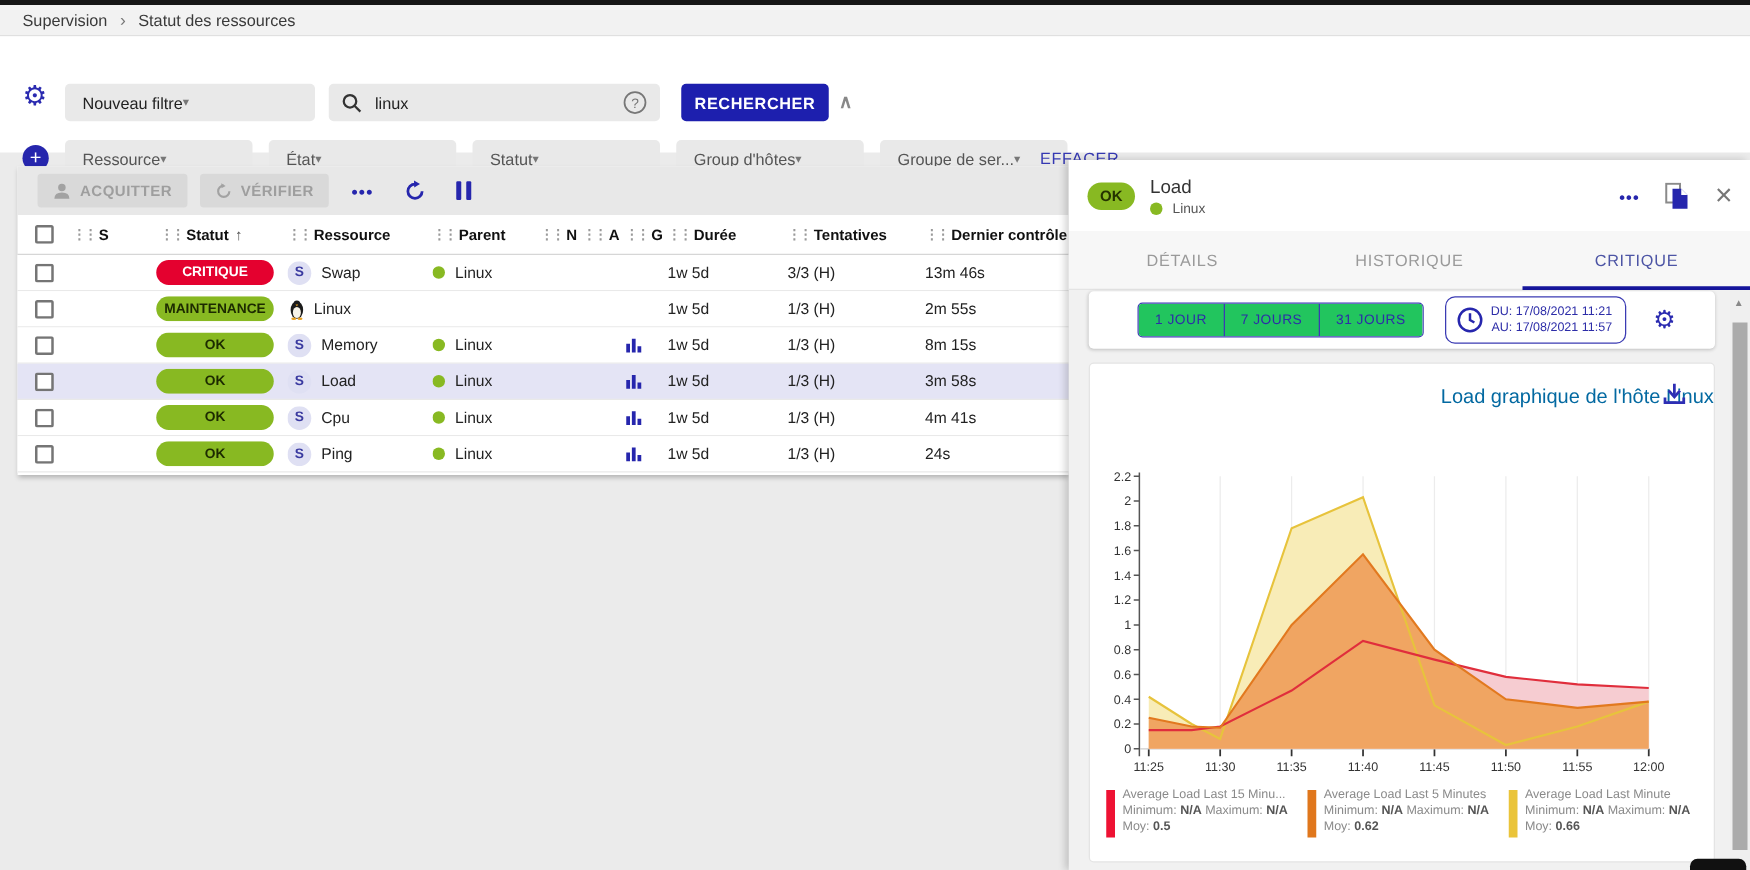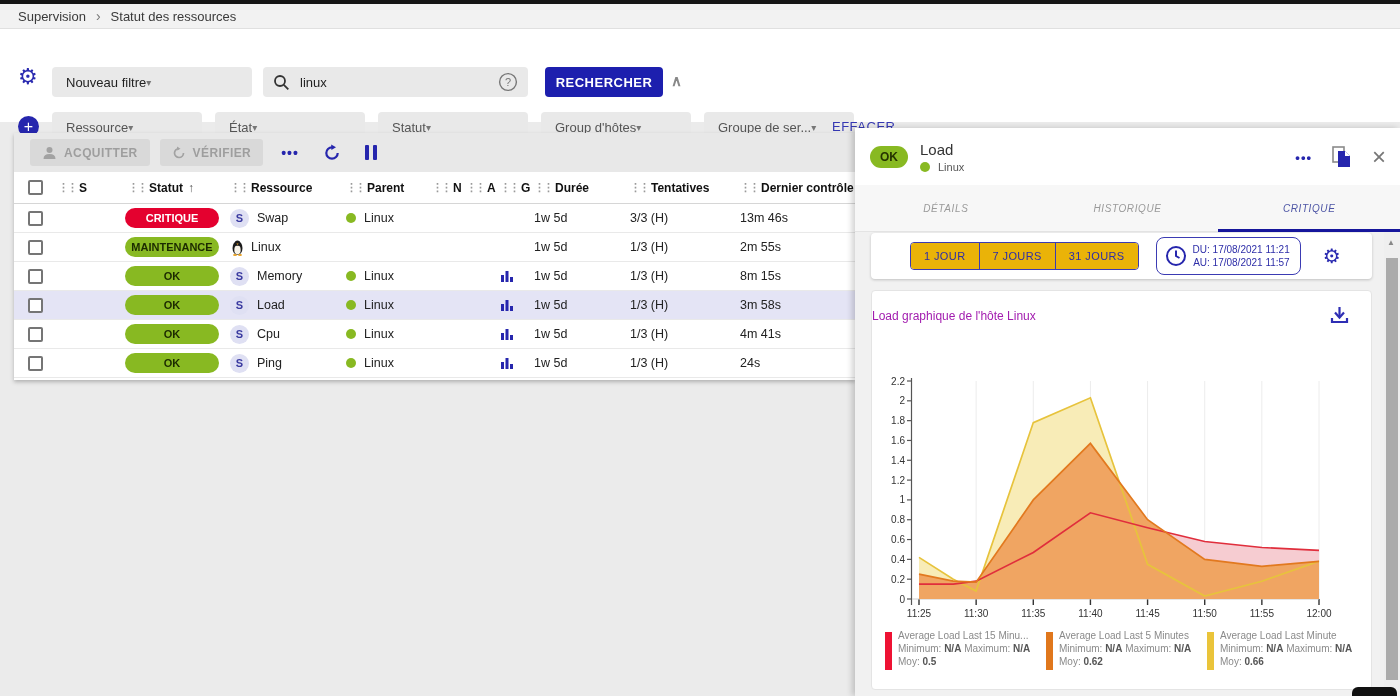--- a/index.html
+++ b/index.html
@@ -56,34 +56,34 @@
   #panel-header { position:absolute; left:0; top:0; width:545px; height:57px; background:#fff; display:flex; align-items:center; }
   .ok-chip { min-width:38px; height:22px; border-radius:12px; background:#88b922; color:#253300; font-size:12px; font-weight:bold; display:flex; align-items:center; justify-content:center; margin:0 12px 0 15px; }
   #panel-title-block { display:flex; flex-direction:column; gap:3px; }
   #panel-title { font-size:15px; color:#333; }
   #panel-host { display:flex; align-items:center; font-size:11px; color:#555; }
   #panel-actions { position:absolute; right:14px; top:18px; display:flex; align-items:center; gap:20px; }
   #panel-more { color:#2626ad; font-size:13px; letter-spacing:1px; font-weight:bold; cursor:pointer; }
   #panel-close { color:#777; font-size:24px; line-height:20px; cursor:pointer; }
 
   #tabbar { position:absolute; left:0; top:57px; width:545px; height:47px; background:#f7f7f7; display:flex; border-bottom:1px solid #e4e4e4; }
-  .tab { flex:1; display:flex; align-items:center; justify-content:center; font-size:10px; letter-spacing:.6px; color:#9a9a9a; cursor:pointer; position:relative;font-style:italic; }
+  .tab { flex:1; display:flex; align-items:center; justify-content:center; font-size:13px; letter-spacing:.6px; color:#9a9a9a; cursor:pointer; position:relative; }
   .tab.active { color:#4d55a5; }
   .tab.active::after { content:""; position:absolute; left:0; bottom:-1px; width:100%; height:3px; background:#16169c; }
 
   #time-card { position:absolute; left:16px; top:105px; width:501px; height:46px; background:#fff; border-radius:4px; box-shadow:0 1px 3px rgba(0,0,0,.2); display:flex; align-items:center; }
   #range-group { display:flex; border:1px solid #3b3bb3; border-radius:4px; height:28px; margin-left:39px; overflow:hidden; }
-  .range-btn { padding:0 13px; font-size:11px; letter-spacing:.4px; color:#2d2da8; background:#eab308; border:0; border-right:1px solid #3b3bb3; cursor:pointer; font-family:"Liberation Sans",sans-serif; }
+  .range-btn { padding:0 13px; font-size:11px; letter-spacing:.4px; color:#2d2da8; background:#22c55e; border:0; border-right:1px solid #3b3bb3; cursor:pointer; font-family:"Liberation Sans",sans-serif; }
   .range-btn:last-child { border-right:0; }
   #date-box { display:flex; align-items:center; gap:6px; border:1px solid #3b3bb3; border-radius:8px; height:38px; padding:0 10px 0 8px; margin-left:17px; cursor:pointer; }
   #date-box .dlines { display:flex; flex-direction:column; gap:2px; font-size:10px; color:#2d2da8; text-align:right; }
   #time-gear { margin-left:22px; cursor:pointer; }
 
   #chart-card { position:absolute; left:16px; top:162px; width:501px; height:400px; background:#fff; border:1px solid #e4e4e4; border-radius:4px; }
-  #chart-title { position:absolute; left:0; top:18px; width:100%; text-align:left; font-size:12px; color:#a21caf; }
+  #chart-title { position:absolute; left:0; top:18px; width:100%; text-align:right; font-size:16px; color:#0369a1; }
   #export-icon { position:absolute; right:22px; top:14px; cursor:pointer; }
   #chart-svg { position:absolute; left:9px; top:85px; }
   #legend { position:absolute; left:13px; top:338px; display:flex; }
   .leg-item { display:flex; width:161px; }
   .leg-bar { width:7px; height:38px; margin:3px 6px 0 0; }
   .leg-txt { font-size:10px; color:#8a8a8a; line-height:13px; white-space:nowrap; }
   .leg-txt b { color:#555; }
 
   
   #panel-scroll { position:absolute; left:529px; top:104px; width:16px; height:464px; background:#efefef; }

